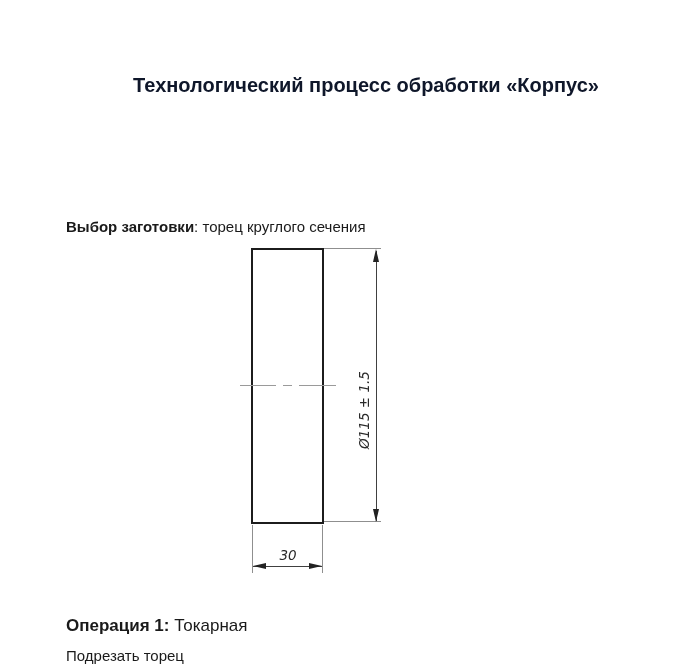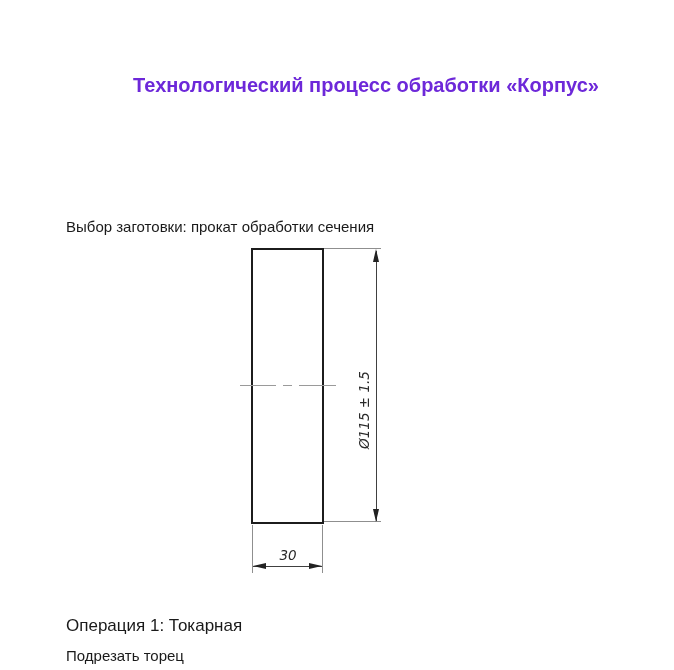--- a/index.html
+++ b/index.html
@@ -15,38 +15,38 @@
   }
   .doc-title {
     position: absolute;
     top: 74px;
     left: 76px;
     width: 580px;
     text-align: center;
     font-size: 20px;
     font-weight: bold;
     white-space: nowrap;
-    color: #6d28d9;
+    color: #0f172a;
   }
   .intro {
     position: absolute;
     top: 152px;
     left: 66px;
     font-size: 15px;
     line-height: 26px;
     white-space: nowrap;
   }
   .blank-line {
     position: absolute;
     top: 218px;
     left: 66px;
     font-size: 15px;
     white-space: nowrap;
   }
-  .bold { font-weight: normal; text-align: right; }
+  .bold { font-weight: bold; text-align: right; }
   .op-line {
     position: absolute;
     top: 616px;
     left: 66px;
     font-size: 17px;
     white-space: nowrap;
   }
   .step-line {
     position: absolute;
     top: 647px;
@@ -133,21 +133,21 @@
 <body>
 
 <div class="canvas">
 
   <h1 class="doc-title">Технологический процесс обработки «Корпус»</h1>
 
   <div class="intro">
   </div>
 
   <div class="blank-line">
-    <span class="bold">Выбор заготовки</span><span>: прокат обработки сечения</span>
+    <span class="bold">Выбор заготовки</span><span>: торец круглого сечения</span>
   </div>
 
   <div class="drawing">
     <div class="part-outline"></div>
     <div class="center-line"></div>
 
     <div class="ext-line-h ext-top"></div>
     <div class="ext-line-h ext-bottom"></div>
 
     <div class="dim-line-v"></div>

